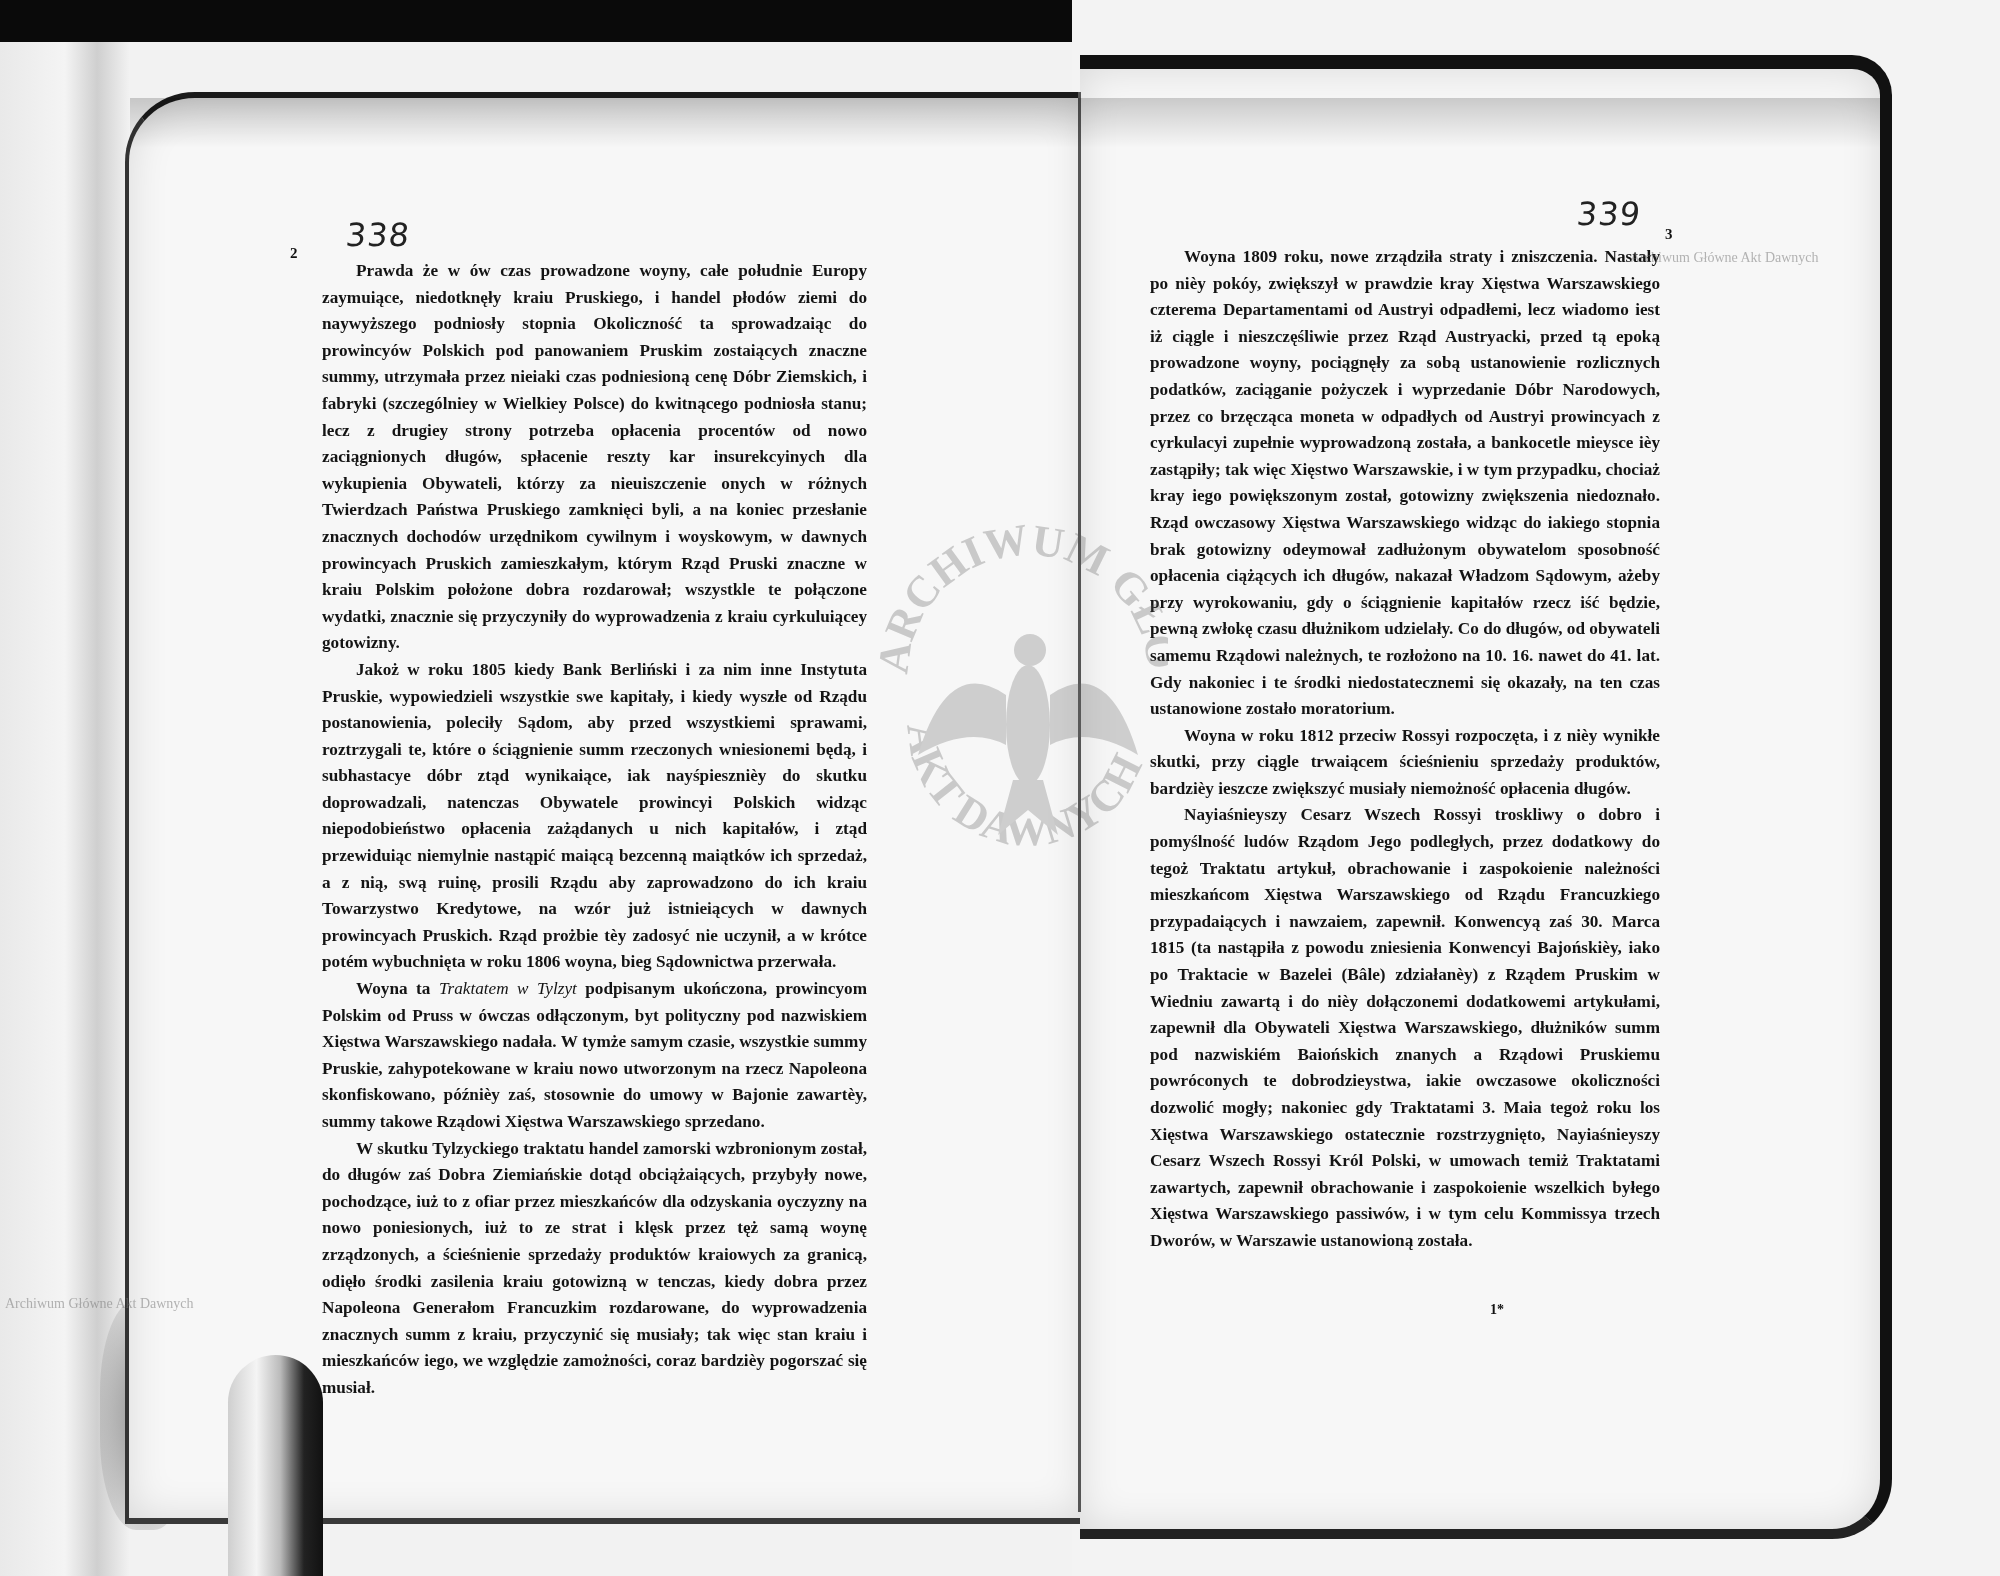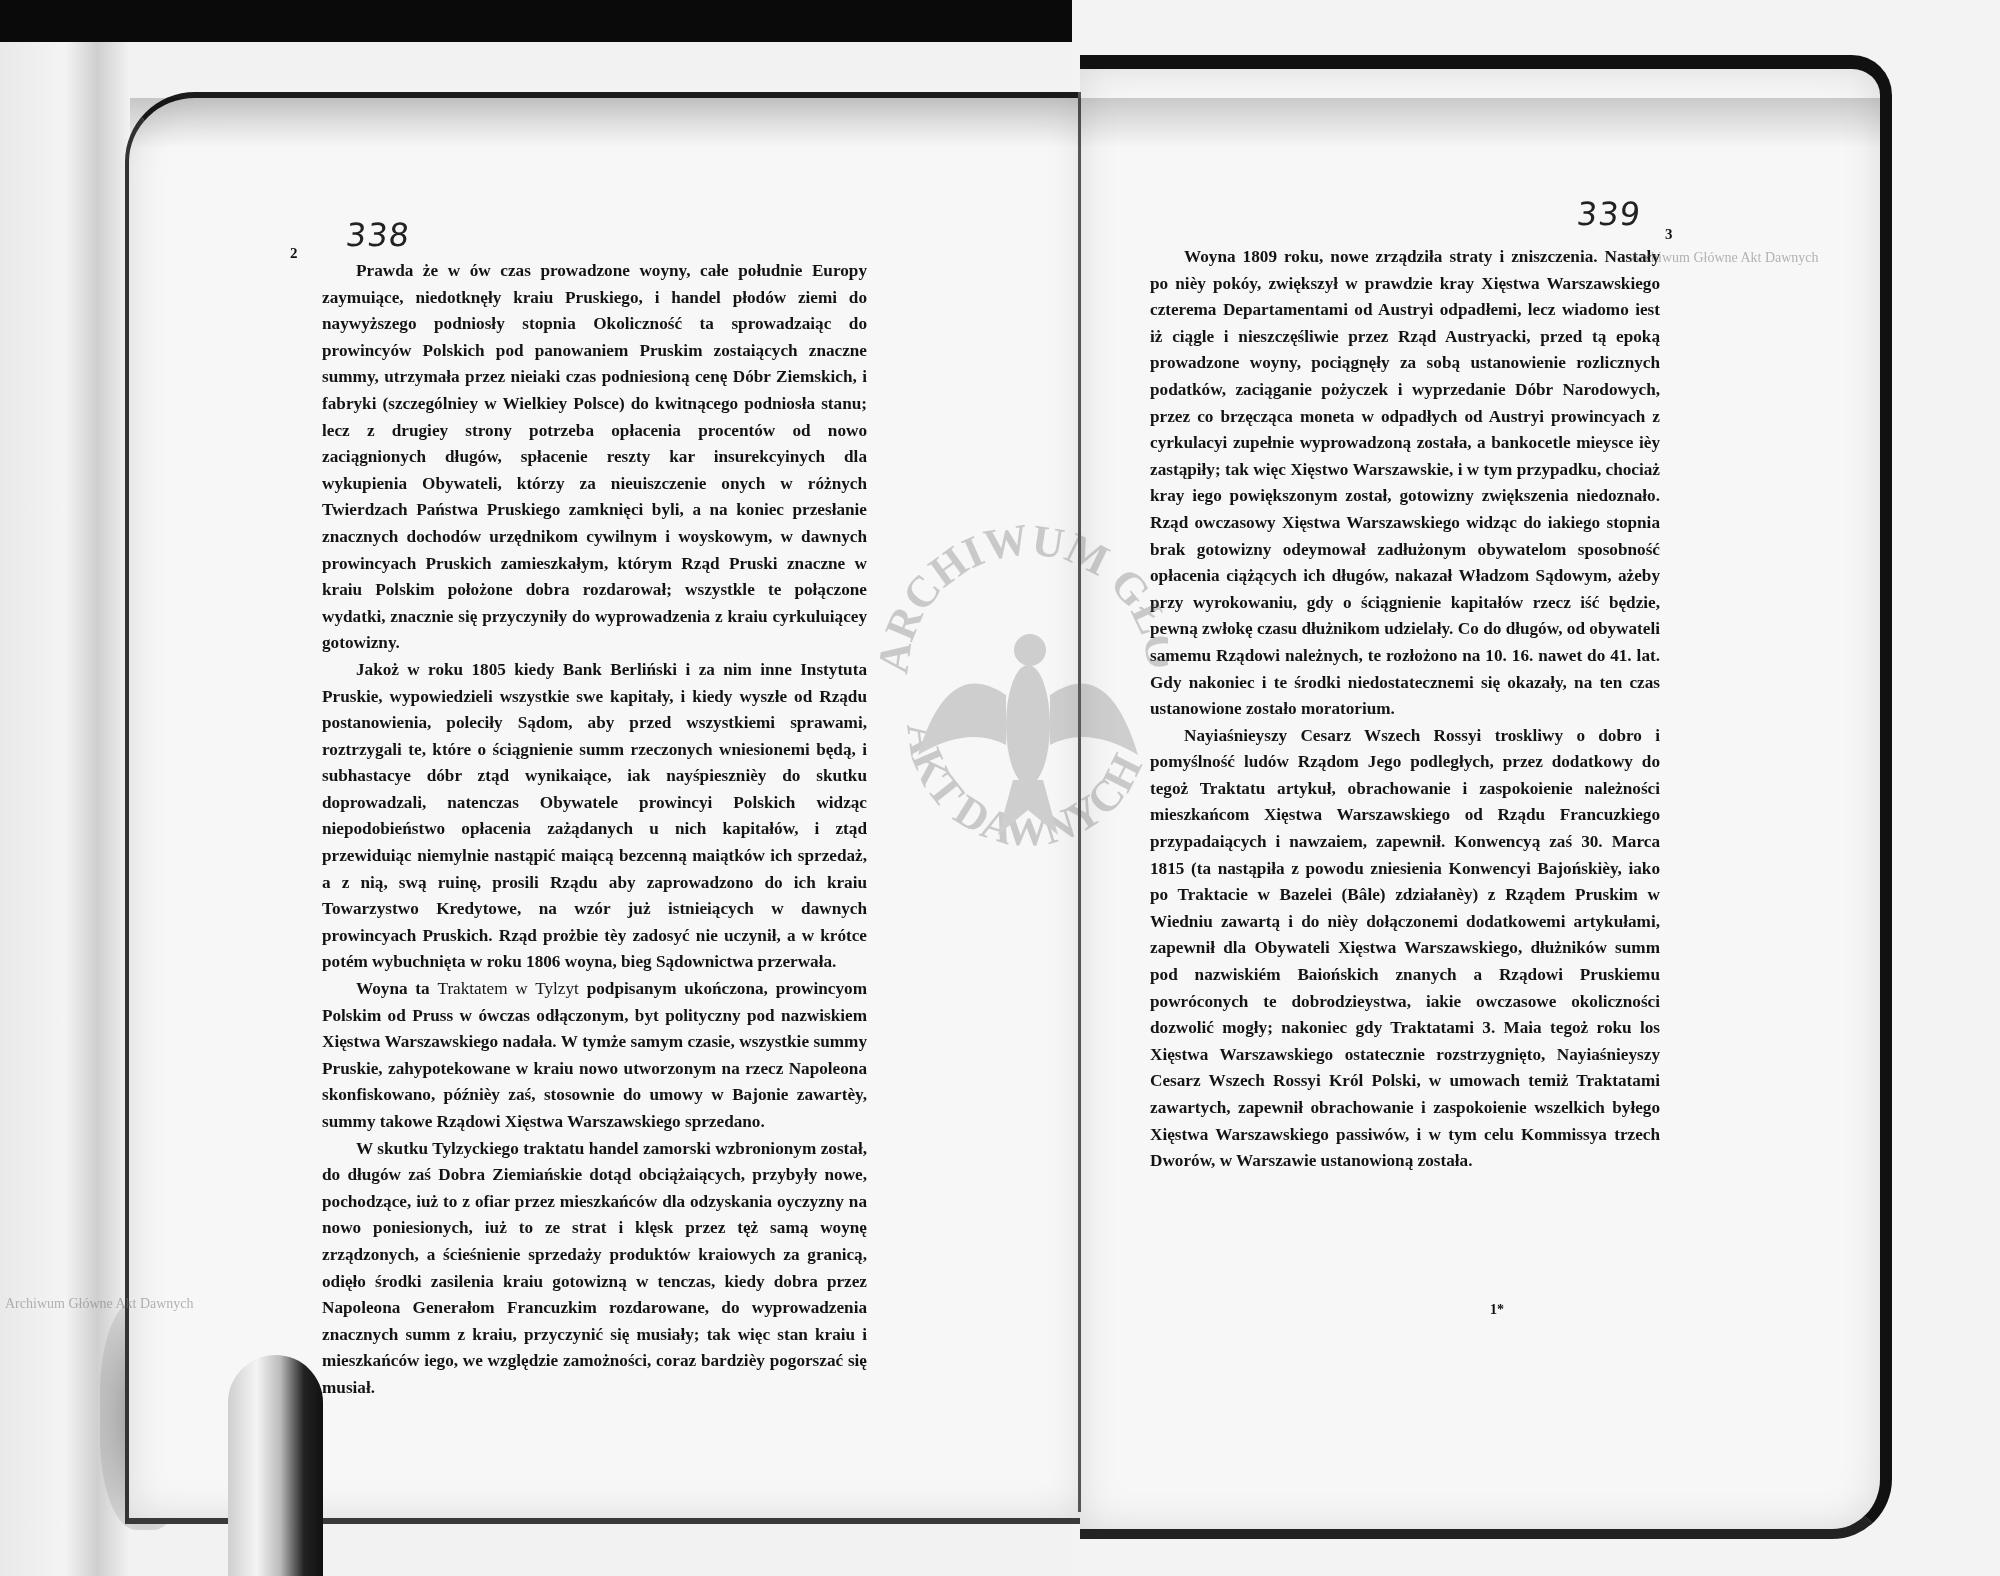--- a/index.html
+++ b/index.html
@@ -53,21 +53,21 @@
     border-radius:40%;
   }
   
   .col {
     position:absolute; color:#141414; font-weight:bold;
     font-size:17.2px; line-height:26.6px; text-align:justify;
   }
   .col-left { left:322px; top:258px; width:545px; }
   .col-right { left:1150px; top:244px; width:510px; }
   .col p { margin:0; text-indent:34px; }
-  .ital { font-weight:normal; }
+  .ital { font-style:italic; font-weight:normal; }
   .folio {
     position:absolute; font-weight:bold; font-size:15px; color:#111;
   }
   .hand {
     position:absolute; font-family:"DejaVu Sans",sans-serif; font-size:32px;
     color:#222; letter-spacing:1px; transform:skewX(-6deg);
   }
   .catchword {
     position:absolute; font-weight:bold; font-size:14px; color:#111;
   }
@@ -100,20 +100,21 @@
 
   <div class="col col-left">
     <p>Prawda że w ów czas prowadzone woyny, całe południe Europy zaymuiące, niedotknęły kraiu Pruskiego, i handel płodów ziemi do naywyższego podniosły stopnia  Okoliczność ta sprowadzaiąc do prowincyów Polskich pod panowaniem Pruskim zostaiących znaczne summy, utrzymała przez nieiaki czas podniesioną cenę Dóbr Ziemskich, i fabryki (szczególniey w Wielkiey Polsce) do kwitnącego podniosła stanu; lecz z drugiey strony potrzeba opłacenia procentów od nowo zaciągnionych długów, spłacenie reszty kar insurekcyinych dla wykupienia Obywateli, którzy za nieuiszczenie onych w różnych Twierdzach Państwa Pruskiego zamknięci byli, a na koniec przesłanie znacznych dochodów urzędnikom cywilnym i woyskowym, w dawnych prowincyach Pruskich zamieszkałym, którym Rząd Pruski znaczne w kraiu Polskim położone dobra rozdarował; wszystkle te połączone wydatki, znacznie się przyczyniły do wyprowadzenia z kraiu cyrkuluiącey gotowizny.</p>
     <p>Jakoż w roku 1805 kiedy Bank Berliński i za nim inne Instytuta Pruskie, wypowiedzieli wszystkie swe kapitały, i kiedy wyszłe od Rządu postanowienia, poleciły Sądom, aby przed wszystkiemi sprawami, roztrzygali te, które o ściągnienie summ rzeczonych wniesionemi będą, i subhastacye dóbr ztąd wynikaiące, iak nayśpiesznièy do skutku doprowadzali, natenczas Obywatele prowincyi Polskich widząc niepodobieństwo opłacenia zażądanych u nich kapitałów, i ztąd przewiduiąc niemylnie nastąpić maiącą bezcenną maiątków ich sprzedaż, a z nią, swą ruinę, prosili Rządu aby zaprowadzono do ich kraiu Towarzystwo Kredytowe, na wzór już istnieiących w dawnych prowincyach Pruskich. Rząd prożbie tèy zadosyć nie uczynił, a w krótce potém wybuchnięta w roku 1806 woyna, bieg Sądownictwa przerwała.</p>
     <p><span>Woyna ta </span><span class="ital">Traktatem w Tylzyt</span><span> podpisanym ukończona, prowincyom Polskim od Pruss w ówczas odłączonym, byt polityczny pod nazwiskiem Xięstwa Warszawskiego nadała. W tymże samym czasie, wszystkie summy Pruskie, zahypotekowane w kraiu nowo utworzonym na rzecz Napoleona skonfiskowano, późnièy zaś, stosownie do umowy w Bajonie zawartèy, summy takowe Rządowi Xięstwa Warszawskiego sprzedano.</span></p>
     <p>W skutku Tylzyckiego traktatu handel zamorski wzbronionym został, do długów zaś Dobra Ziemiańskie dotąd obciążaiących, przybyły nowe, pochodzące, iuż to z ofiar przez mieszkańców dla odzyskania oyczyzny na nowo poniesionych, iuż to ze strat i klęsk przez tęż samą woynę zrządzonych, a ścieśnienie sprzedaży produktów kraiowych za granicą, odięło środki zasilenia kraiu gotowizną w tenczas, kiedy dobra przez Napoleona Generałom Francuzkim rozdarowane, do wyprowadzenia znacznych summ z kraiu, przyczynić się musiały; tak więc stan kraiu i mieszkańców iego, we względzie zamożności, coraz bardzièy pogorszać się musiał.</p>
   </div>
 
   <div class="col col-right">
     <p>Woyna 1809 roku, nowe zrządziła straty i zniszczenia. Nastały po nièy pokóy, zwiększył w prawdzie kray Xięstwa Warszawskiego czterema Departamentami od Austryi odpadłemi, lecz wiadomo iest iż ciągle i nieszczęśliwie przez Rząd Austryacki, przed tą epoką prowadzone woyny, pociągnęły za sobą ustanowienie rozlicznych podatków, zaciąganie pożyczek i wyprzedanie Dóbr Narodowych, przez co brzęcząca moneta w odpadłych od Austryi prowincyach z cyrkulacyi zupełnie wyprowadzoną została, a bankocetle mieysce ièy zastąpiły; tak więc Xięstwo Warszawskie, i w tym przypadku, chociaż kray iego powiększonym został, gotowizny zwiększenia niedoznało. Rząd owczasowy Xięstwa Warszawskiego widząc do iakiego stopnia brak gotowizny odeymował zadłużonym obywatelom sposobność opłacenia ciążących ich długów, nakazał Władzom Sądowym, ażeby przy wyrokowaniu, gdy o ściągnienie kapitałów rzecz iść będzie, pewną zwłokę czasu dłużnikom udzielały. Co do długów, od obywateli samemu Rządowi należnych, te rozłożono na 10. 16. nawet do 41. lat. Gdy nakoniec i te środki niedostatecznemi się okazały, na ten czas ustanowione zostało moratorium.</p>
+    <p>Woyna w roku 1812 przeciw Rossyi rozpoczęta, i z nièy wynikłe skutki, przy ciągle trwaiącem ścieśnieniu sprzedaży produktów, bardzièy ieszcze zwiększyć musiały niemożność opłacenia długów.</p>
     <p>Nayiaśnieyszy Cesarz Wszech Rossyi troskliwy o dobro i pomyślność ludów Rządom Jego podległych, przez dodatkowy do tegoż Traktatu artykuł, obrachowanie i zaspokoienie należności mieszkańcom Xięstwa Warszawskiego od Rządu Francuzkiego przypadaiących i nawzaiem, zapewnił. Konwencyą zaś 30. Marca 1815 (ta nastąpiła z powodu zniesienia Konwencyi Bajońskièy, iako po Traktacie w Bazelei (Bâle) zdziałanèy) z Rządem Pruskim w Wiedniu zawartą i do nièy dołączonemi dodatkowemi artykułami, zapewnił dla Obywateli Xięstwa Warszawskiego, dłużników summ pod nazwiskiém Baiońskich znanych a Rządowi Pruskiemu powróconych te dobrodzieystwa, iakie owczasowe okoliczności dozwolić mogły; nakoniec gdy Traktatami 3. Maia tegoż roku los Xięstwa Warszawskiego ostatecznie rozstrzygnięto, Nayiaśnieyszy Cesarz Wszech Rossyi Król Polski, w umowach temiż Traktatami zawartych, zapewnił obrachowanie i zaspokoienie wszelkich byłego Xięstwa Warszawskiego passiwów, i w tym celu Kommissya trzech Dworów, w Warszawie ustanowioną została.</p>
   </div>
   <span class="catchword" style="left:1490px;top:1302px;">1*</span>
 
   <div class="feather"></div>
 
   <span class="watermark-text" style="left:1630px;top:250px;">Archiwum Główne Akt Dawnych</span>
   <span class="watermark-text" style="left:5px;top:1296px;">Archiwum Główne Akt Dawnych</span>
 
   <svg class="stamp" viewBox="0 0 290 560">

